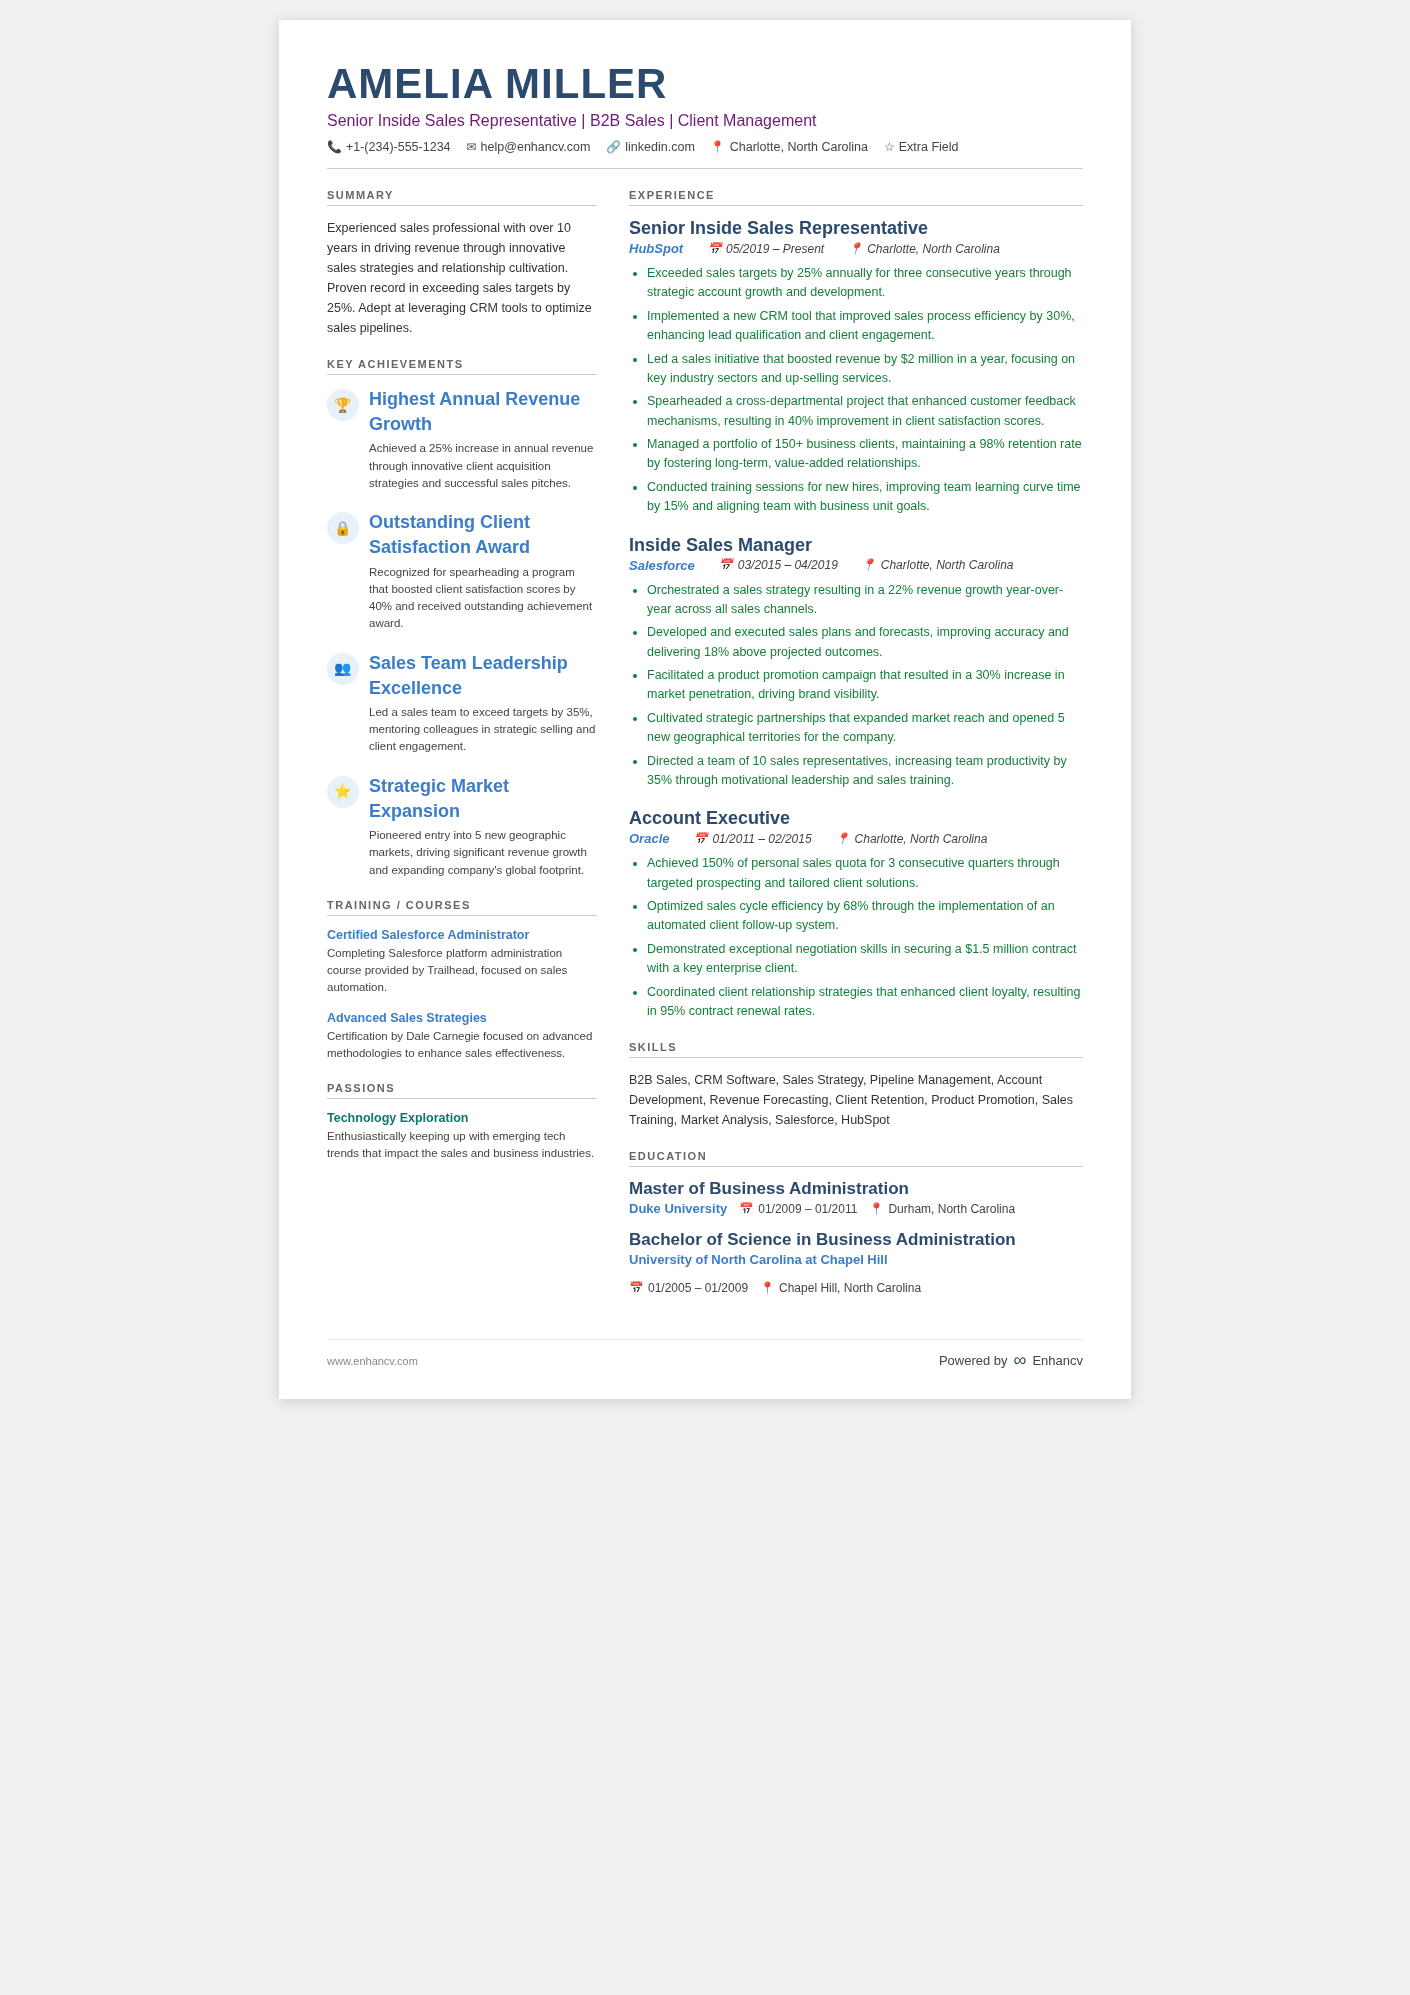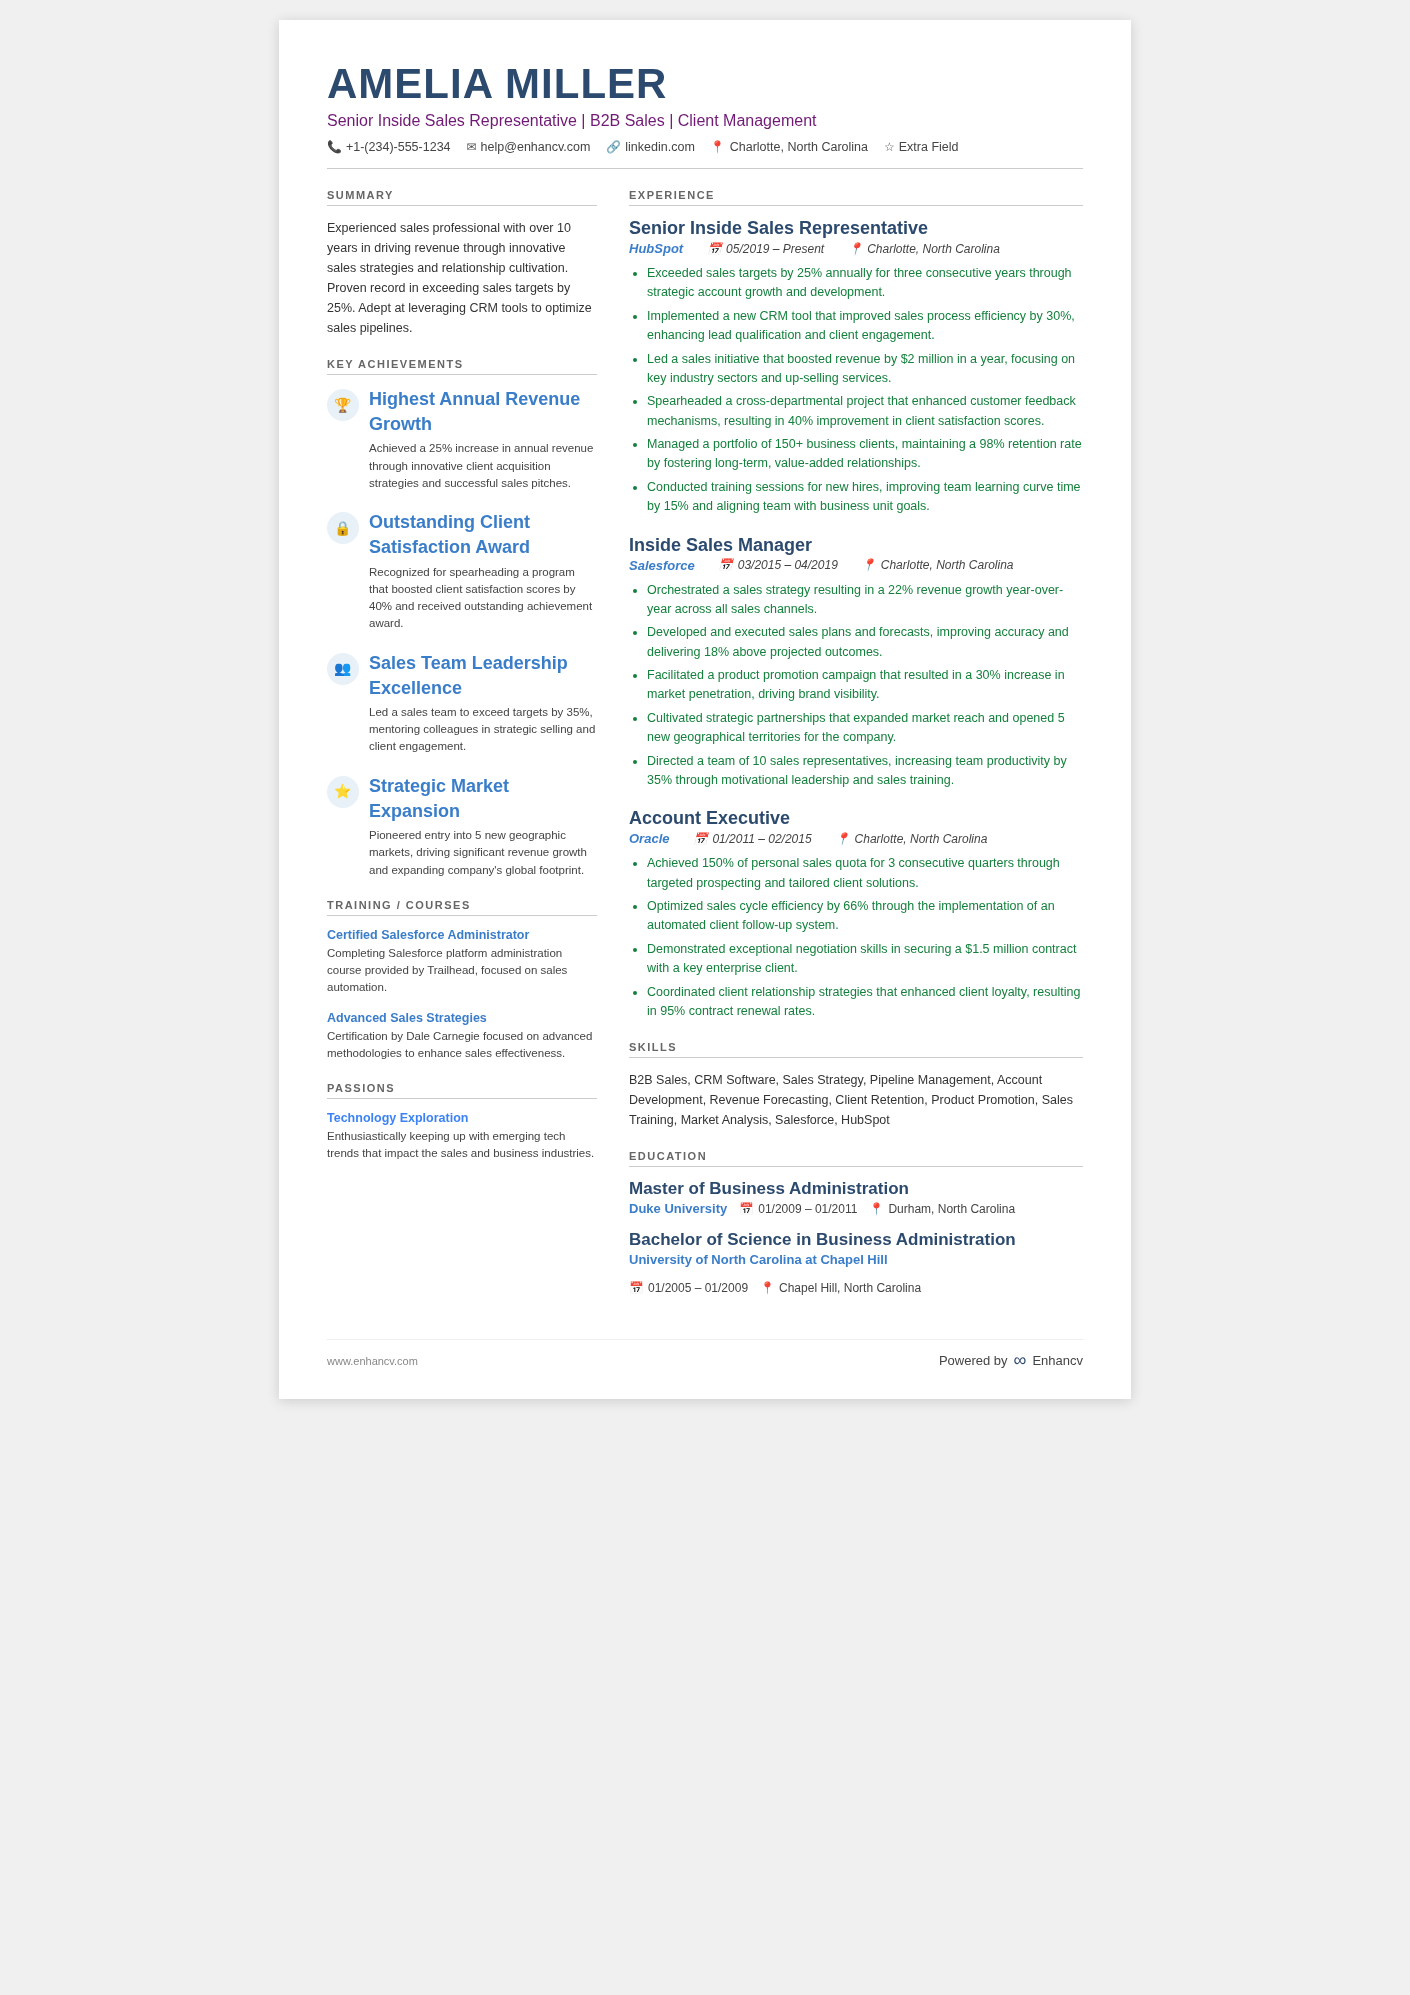--- a/index.html
+++ b/index.html
@@ -136,21 +136,21 @@
       font-size: 11.5px;
       color: #444;
       line-height: 1.5;
       font-family: Arial, sans-serif;
     }
 
     
     .passion-title {
       font-size: 12.5px;
       font-weight: 700;
-      color: #3b82f6;
+      color: #0f766e;
       font-family: Arial, sans-serif;
       margin-bottom: 3px;
     }
     .passion-desc {
       font-size: 11.5px;
       color: #444;
       line-height: 1.5;
       font-family: Arial, sans-serif;
     }
 
@@ -404,21 +404,21 @@
             <span>📅</span>
             <span>01/2011 – 02/2015</span>
           </span>
           <span class="job-location">
             <span>📍</span>
             <span>Charlotte, North Carolina</span>
           </span>
         </div>
         <ul class="job-bullets">
           <li>Achieved 150% of personal sales quota for 3 consecutive quarters through targeted prospecting and tailored client solutions.</li>
-          <li>Optimized sales cycle efficiency by 66% through the implementation of an automated client follow-up system.</li>
+          <li>Optimized sales cycle efficiency by 68% through the implementation of an automated client follow-up system.</li>
           <li>Demonstrated exceptional negotiation skills in securing a $1.5 million contract with a key enterprise client.</li>
           <li>Coordinated client relationship strategies that enhanced client loyalty, resulting in 95% contract renewal rates.</li>
         </ul>
       </div>
 
       <div class="section-label">SKILLS</div>
       <p class="skills-text">B2B Sales, CRM Software, Sales Strategy, Pipeline Management, Account Development, Revenue Forecasting, Client Retention, Product Promotion, Sales Training, Market Analysis, Salesforce, HubSpot</p>
 
       <div class="section-label">EDUCATION</div>
 

